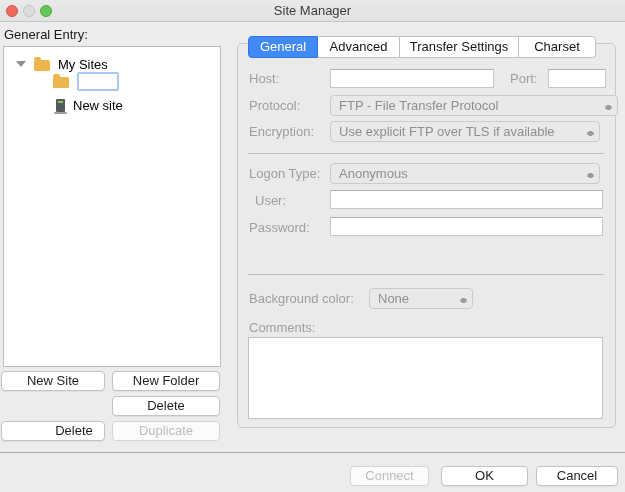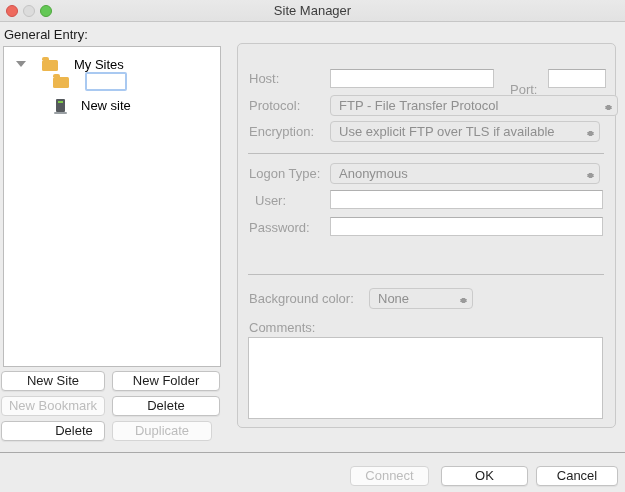--- a/index.html
+++ b/index.html
@@ -15,21 +15,21 @@
   .lights { position:absolute; left:6px; top:5px; display:flex; gap:5px; }
   .light { width:12px; height:12px; border-radius:50%; }
   .light.red   { background:#ee6a5e; border:1px solid #d2524c; }
   .light.gray  { background:#dcdcdc; border:1px solid #c4c4c4; }
   .light.green { background:#64c856; border:1px solid #4fa73e; }
 
   
   .select-entry { position:absolute; left:4px; top:27px; font-size:13px; color:#1b1b1b; }
   .tree-panel { position:absolute; left:3px; top:46px; width:218px; height:321px;
     background:#fff; border:1px solid #bcbcbc; }
-  .tree-row { position:absolute; display:flex; align-items:center; gap:16px; height:18px;
+  .tree-row { position:absolute; display:flex; align-items:center; gap:8px; height:18px;
     font-size:13px; color:#000; white-space:nowrap; }
   .row-mysites { left:12px; top:8px; }
   .row-tes     { left:49px; top:25px; }
   .row-newsite { left:52px; top:49px; }
   .disclosure { width:0; height:0; border-left:5px solid transparent;
     border-right:5px solid transparent; border-top:6px solid #8e8e8e; }
   .folder-icon { position:relative; width:16px; height:11px; background:#edb64d;
     border-radius:1.5px; margin-top:2px; flex:0 0 auto; }
   .folder-icon::before { content:""; position:absolute; left:0; top:-3px; width:7px; height:3px;
     background:#edb64d; border-radius:2px 2px 0 0; }
@@ -46,21 +46,21 @@
   
   .btn { position:absolute; height:20px; background:#fff; border:1px solid #c3c3c3;
     border-radius:4px; font-size:13px; line-height:18px; text-align:center; color:#1e1e1e;
     box-shadow:0 1px 1px rgba(0,0,0,0.06); font-family:"Liberation Sans",sans-serif; }
   .btn.disabled { color:#bcbcbc; border-color:#d5d5d5; box-shadow:none; background:#fbfbfb; }
   .b-newsite     { left:1px;   top:371px; width:104px; }
   .b-newfolder   { left:112px; top:371px; width:108px; }
   .b-newbookmark { left:1px;   top:396px; width:104px; }
   .b-rename      { left:112px; top:396px; width:108px; }
   .b-delete      { left:1px;   top:421px; width:104px;padding-left:42px; }
-  .b-duplicate   { left:112px; top:421px; width:100px; }
+  .b-duplicate   { left:112px; top:421px; width:108px; }
 
   
   .groupbox { position:absolute; left:237px; top:43px; width:379px; height:385px;
     background:#eaeaea; border:1px solid #c9c9c9; border-radius:5px; }
   .tabbar { position:absolute; left:248px; top:36px; height:22px; display:flex; z-index:2; }
   .tab { height:22px; background:#fff; border:1px solid #bfbfbf; border-left:none;
     font-size:13px; line-height:20px; text-align:center; color:#161616; }
   .tab:first-child { border-left:1px solid #bfbfbf; border-radius:4px 0 0 4px; }
   .tab:last-child { border-radius:0 4px 4px 0; }
   .tab.selected { background:#4189f4; border-color:#3076e2; color:#fff; }
@@ -78,21 +78,21 @@
   .dd-stepper { width:16px; display:flex; flex-direction:column; align-items:center; gap:1px;
     padding-right:2px; }
   .chev { width:7px; height:4px; position:relative; }
   .chev::before { content:""; position:absolute; left:0; top:0; width:7px; height:4px; }
   .chev.up::before { border-left:2px solid transparent; border-right:2px solid transparent;
     border-bottom:4px solid #9a9a9a; width:3px; }
   .chev.down::before { border-left:2px solid transparent; border-right:2px solid transparent;
     border-top:4px solid #9a9a9a; width:3px; }
 
   .l-host { left:11px; top:27px; }   .f-host { left:92px; top:25px; width:164px; }
-  .l-port { left:272px; top:38px; }  .f-port { left:310px; top:25px; width:58px; }
+  .l-port { left:272px; top:27px; }  .f-port { left:310px; top:25px; width:58px; }
   .l-protocol { left:11px; top:54px; }   .d-protocol { left:92px; top:51px; width:288px; }
   .l-encryption { left:11px; top:80px; } .d-encryption { left:92px; top:77px; width:270px;gap:8px; }
   .divider { position:absolute; left:10px; width:356px; border-top:1px solid #bdbdbd; }
   .div1 { top:109px; } .div2 { top:230px; }
   .l-logon { left:11px; top:122px; } .d-logon { left:92px; top:119px; width:270px; }
   .l-user { left:17px; top:149px; }  .f-user { left:92px; top:146px; width:273px; }
   .l-password { left:11px; top:176px; } .f-password { left:92px; top:173px; width:273px; }
   .l-bgcolor { left:11px; top:247px; } .d-bgcolor { left:131px; top:244px; width:104px; }
   .l-comments { left:11px; top:276px; }
   .f-comments { position:absolute; left:10px; top:293px; width:355px; height:82px;
@@ -132,21 +132,20 @@
       <input class="tes-edit" type="text" value="Tes" style="">
     </div>
     <div class="tree-row row-newsite">
       <span class="server-icon"></span>
       <span>New site</span>
     </div>
   </div>
 
   <div class="btn b-newsite">New Site</div>
   <div class="btn b-newfolder">New Folder</div>
-  <div class="btn b-newbookmark disabled">New Bookmark</div>
   <div class="btn b-rename">Delete</div>
   <div class="btn b-delete">Delete</div>
   <div class="btn b-duplicate disabled">Duplicate</div>
 
   <div class="groupbox">
     <div class="gb-label l-host">Host:</div>
     <input class="tfield f-host" type="text" value="" style="">
     <div class="gb-label l-port">Port:</div>
     <input class="tfield f-port" type="text" value="" style="">
 
@@ -193,19 +192,25 @@
       <span class="dd-stepper">
         <span class="chev up"></span>
           <span class="chev down"></span>
       </span>
     </div>
 
     <div class="gb-label l-comments">Comments:</div>
     <textarea class="f-comments" style=""></textarea>
   </div>
 
+  <div class="tabbar">
+    <div class="tab t-general selected">General</div>
+    <div class="tab t-advanced">Advanced</div>
+    <div class="tab t-transfer">Transfer Settings</div>
+    <div class="tab t-charset">Charset</div>
+  </div>
 
   <div class="footer-sep"></div>
   <div class="btn b-connect disabled">Connect</div>
   <div class="btn b-ok">OK</div>
   <div class="btn b-cancel">Cancel</div>
 
 </div>
 
 </body></html>

